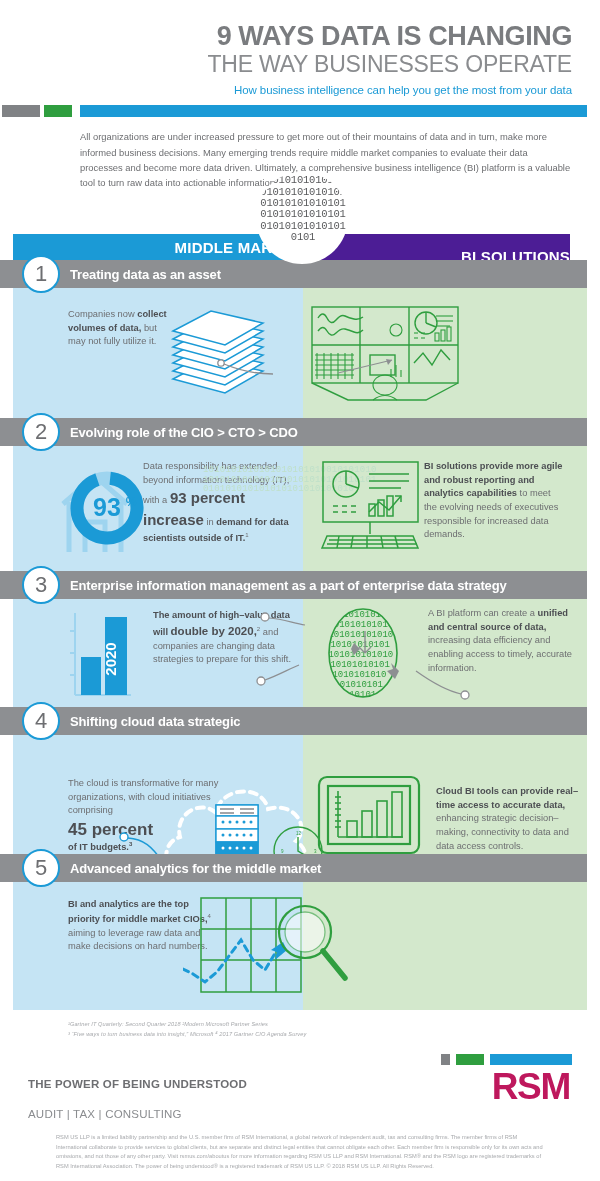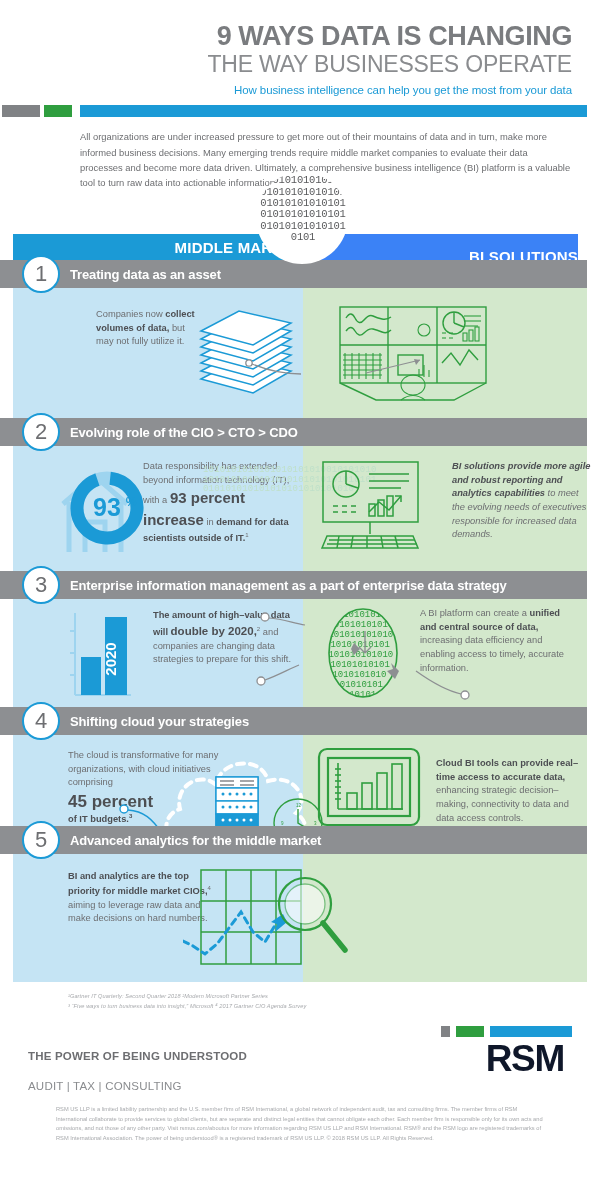--- a/index.html
+++ b/index.html
@@ -39,21 +39,21 @@
     text-align: left;
   }
 
   
   .banner { position: relative; height: 56px; margin-top: 14px; }
   .banner-left, .banner-right {
     position: absolute; top: 0; height: 46px;
     display: flex; align-items: center; justify-content: flex-end; margin-top: 30px;
   }
   .banner-left  { left: 13px; width: 290px; background: #1b9ad6; }
-  .banner-right { left: 303px; right: 22px; background: #3b82f6; }
+  .banner-right { left: 303px; right: 30px; background: #4c1d95; }
   .banner-left::after, .banner-right::after {
     content: ""; position: absolute; top: 46px; left: 0; right: 0; height: 11px;
   }
   .banner-left::after  { background: linear-gradient(to bottom right, #1b9ad6 0, #1b9ad6 0); clip-path: polygon(0 0, 100% 0, 50% 100%); }
   .banner-right::after { background: #2f9e3f; clip-path: polygon(0 0, 100% 0, 50% 100%); }
   .banner-txt {
     color: #fff; font-weight: bold; font-size: 15px; text-align: center;
     line-height: 1.13; letter-spacing: 0.2px;
   }
   .banner-bubble {
@@ -106,22 +106,22 @@
     margin: 10px 28px 0 68px; font-size: 5.6px; color: #a7a9ac;
     font-style: italic; line-height: 1.75; letter-spacing: 0.1px;
   }
   .footer { position: relative; margin-top: 12px; padding: 0 28px 0 28px; }
   .f-bars { position: absolute; right: 28px; top: 2px; }
   .f-bars i { display: inline-block; height: 11px; vertical-align: top; }
   .fb-gray  { width: 9px;  background: #808285; }
   .fb-green { width: 28px; background: #2f9e3f; margin-left: 6px; }
   .fb-blue  { width: 82px; background: #1b9ad6; margin-left: 6px; }
   .rsm-logo {
-    position: absolute; right: 36px; top: 16px;
-    font-size: 37px; font-weight: bold; color: #0f172a; letter-spacing: -1.3px;
+    position: absolute; right: 30px; top: 16px;
+    font-size: 37px; font-weight: bold; color: #be185d; letter-spacing: -1.3px;
     line-height: 1;
   }
   .f-power { font-size: 11.5px; font-weight: bold; color: #6d6e71; letter-spacing: 0.2px; }
   .f-serv  { font-size: 11.5px; color: #8a8c8f; letter-spacing: 0.2px; margin-top: 18px;}
   .legal {
     margin: 13px 28px 0 28px; font-size: 5.7px; line-height: 1.72;
     color: #a7a9ac; text-align: left;
   }
 
   
@@ -169,21 +169,21 @@
   <div class="body-wrap">
     <div class="col-bg col-blue"></div>
     <div class="col-bg col-green"></div>
 
     <div class="sec">
       <div class="sec-hd-wrap">
         <div class="sec-hd-bar"></div>
         <div class="sec-num">1</div>
         <div class="sec-title">Treating data as an asset</div>
       </div>
-      <div class="sec-body" style="height:130px;padding-left:28px;">
+      <div class="sec-body" style="height:130px;">
         <div class="pane-l">
           <div class="txt" style="position:absolute;left:55px;top:20px;width:100px;">
             <span>Companies now </span><b>collect volumes of data,</b><span> but may not fully utilize it.</span>
           </div>
 
           <svg width="110" height="110" style="position:absolute;left:150px;top:13px;" viewBox="0 0 110 110">
             <g fill="#ffffff" stroke="#1b9ad6" stroke-width="1.5">
               <polygon points="10,78 48,58 100,70 62,92"></polygon>
               <polygon points="10,70 48,50 100,62 62,84"></polygon>
               <polygon points="10,62 48,42 100,54 62,76"></polygon>
@@ -300,21 +300,21 @@
               <path d="M14,78 L100,78 L105,90 L9,90 Z"></path>
               <line x1="16" y1="82" x2="102" y2="82"></line>
                 <line x1="14" y1="86" x2="104" y2="86"></line>
               <line x1="26" y1="78" x2="24" y2="90"></line>
                 <line x1="40" y1="78" x2="38" y2="90"></line>
               <line x1="54" y1="78" x2="54" y2="90"></line>
                 <line x1="68" y1="78" x2="70" y2="90"></line>
               <line x1="82" y1="78" x2="85" y2="90"></line>
             </g>
           </svg>
-          <div class="txt" style="position:absolute;left:149px;top:14px;width:142px;font-style:italic;">
+          <div class="txt" style="position:absolute;left:121px;top:14px;width:142px;">
             <b>BI solutions provide more agile and robust reporting and analytics capabilities</b><span> to meet the evolving needs of executives responsible for increased data demands.</span>
           </div>
         </div>
       </div>
     </div>
 
     <div class="sec">
       <div class="sec-hd-wrap">
         <div class="sec-hd-bar"></div>
         <div class="sec-num">3</div>
@@ -364,34 +364,34 @@
           <svg width="120" height="95" style="position:absolute;left:-50px;top:4px;pointer-events:none;" viewBox="0 0 120 95">
             <circle cx="12" cy="14" r="4" fill="#fff" stroke="#8d8f92" stroke-width="1.3"></circle>
             <path d="M16,15 C30,16 40,20 52,22" fill="none" stroke="#8d8f92" stroke-width="1.2"></path>
             <circle cx="8" cy="78" r="4" fill="#fff" stroke="#8d8f92" stroke-width="1.3"></circle>
             <path d="M12,77 C26,72 36,66 46,62" fill="none" stroke="#8d8f92" stroke-width="1.2"></path>
           </svg>
           <svg width="70" height="50" style="position:absolute;left:105px;top:58px;" viewBox="0 0 70 50">
             <circle cx="57" cy="38" r="4" fill="#fff" stroke="#8d8f92" stroke-width="1.3"></circle>
             <path d="M53,37 C40,34 22,24 8,14" fill="none" stroke="#8d8f92" stroke-width="1.2"></path>
           </svg>
-          <div class="txt" style="position:absolute;left:117px;top:8px;width:150px;">
+          <div class="txt" style="position:absolute;left:125px;top:8px;width:150px;">
             <span>A BI platform can create a </span><b>unified and central source of data,</b><span> increasing data efficiency and enabling access to timely, accurate information.</span>
           </div>
         </div>
       </div>
     </div>
 
     <div class="sec">
       <div class="sec-hd-wrap">
         <div class="sec-hd-bar"></div>
         <div class="sec-num">4</div>
-        <div class="sec-title">Shifting cloud your strategies</div>
-      </div>
-      <div class="sec-body" style="height:91px;">
+        <div class="sec-title">Shifting cloud data strategic</div>
+      </div>
+      <div class="sec-body" style="height:91px;margin-top:28px;">
         <div class="pane-l">
           <div class="txt" style="position:absolute;left:55px;top:14px;width:152px;">
             <span>The cloud is transformative for many organizations, with cloud initiatives comprising</span>
             <div style="font-size:17px;font-weight:bold;color:#4d4f53;line-height:1.15;margin-top:2px;">45 percent</div>
             <div style="font-weight:bold;color:#4d4f53;"><span>of IT budgets.</span><sup>3</sup></div>
           </div>
 
           <svg width="230" height="122" style="position:absolute;left:145px;top:2px;" viewBox="0 0 230 122">
             <path d="M28,108 C4,108 2,78 22,72 C16,48 44,34 58,48 C62,22 104,18 110,44 C138,36 152,64 138,76 C156,88 146,110 126,108 Z" fill="none" stroke="#ffffff" stroke-width="4" stroke-dasharray="7 6" stroke-linecap="round"></path>
             <g>

